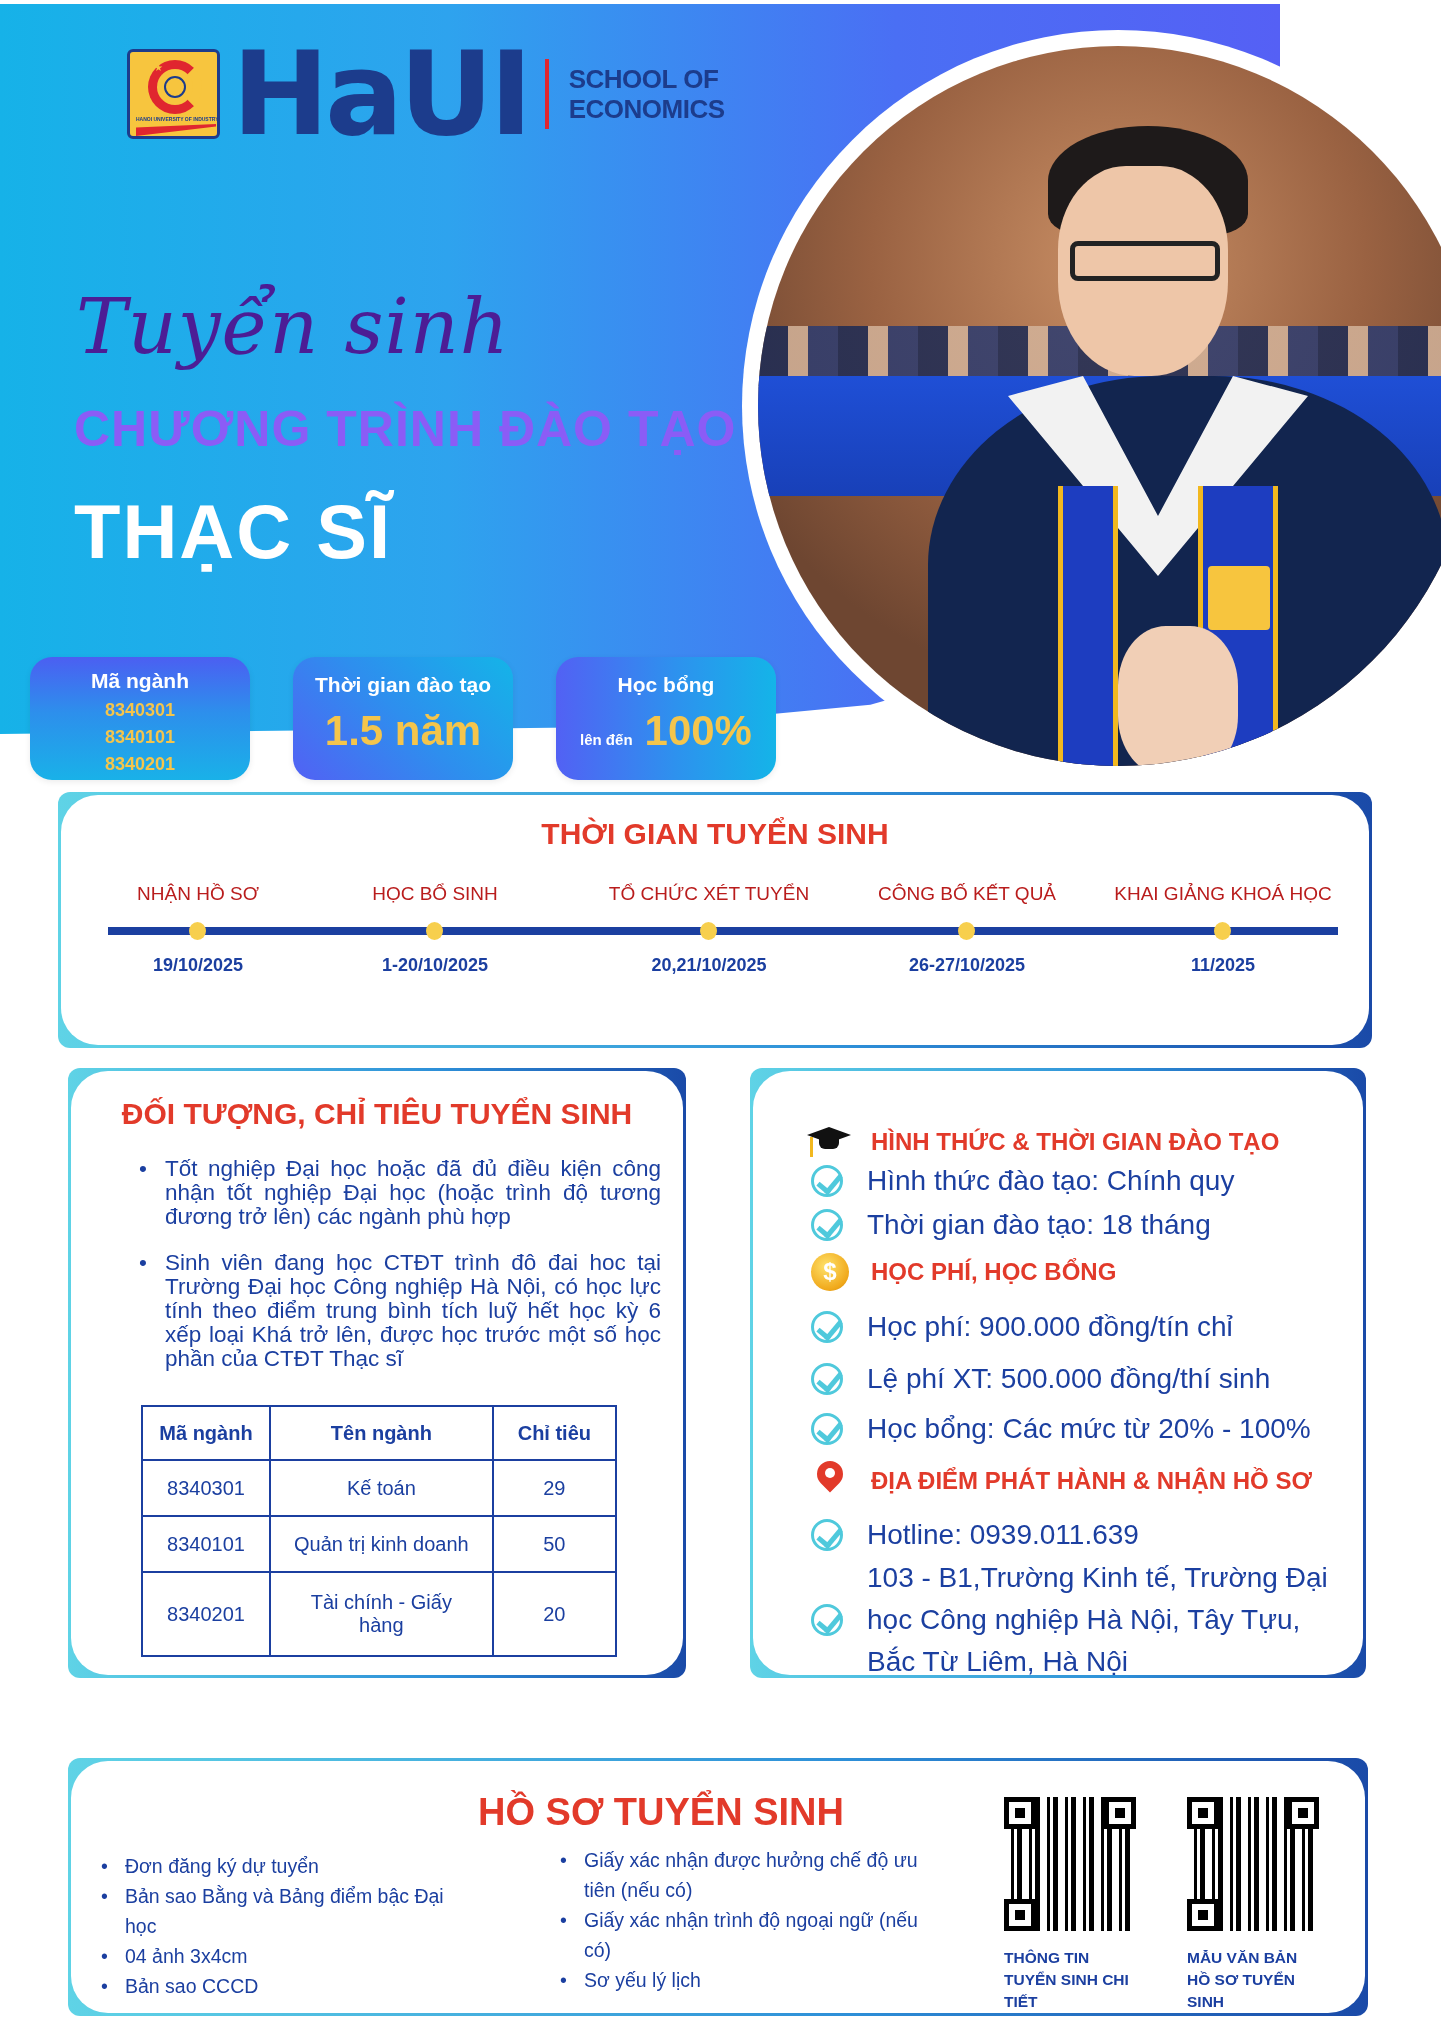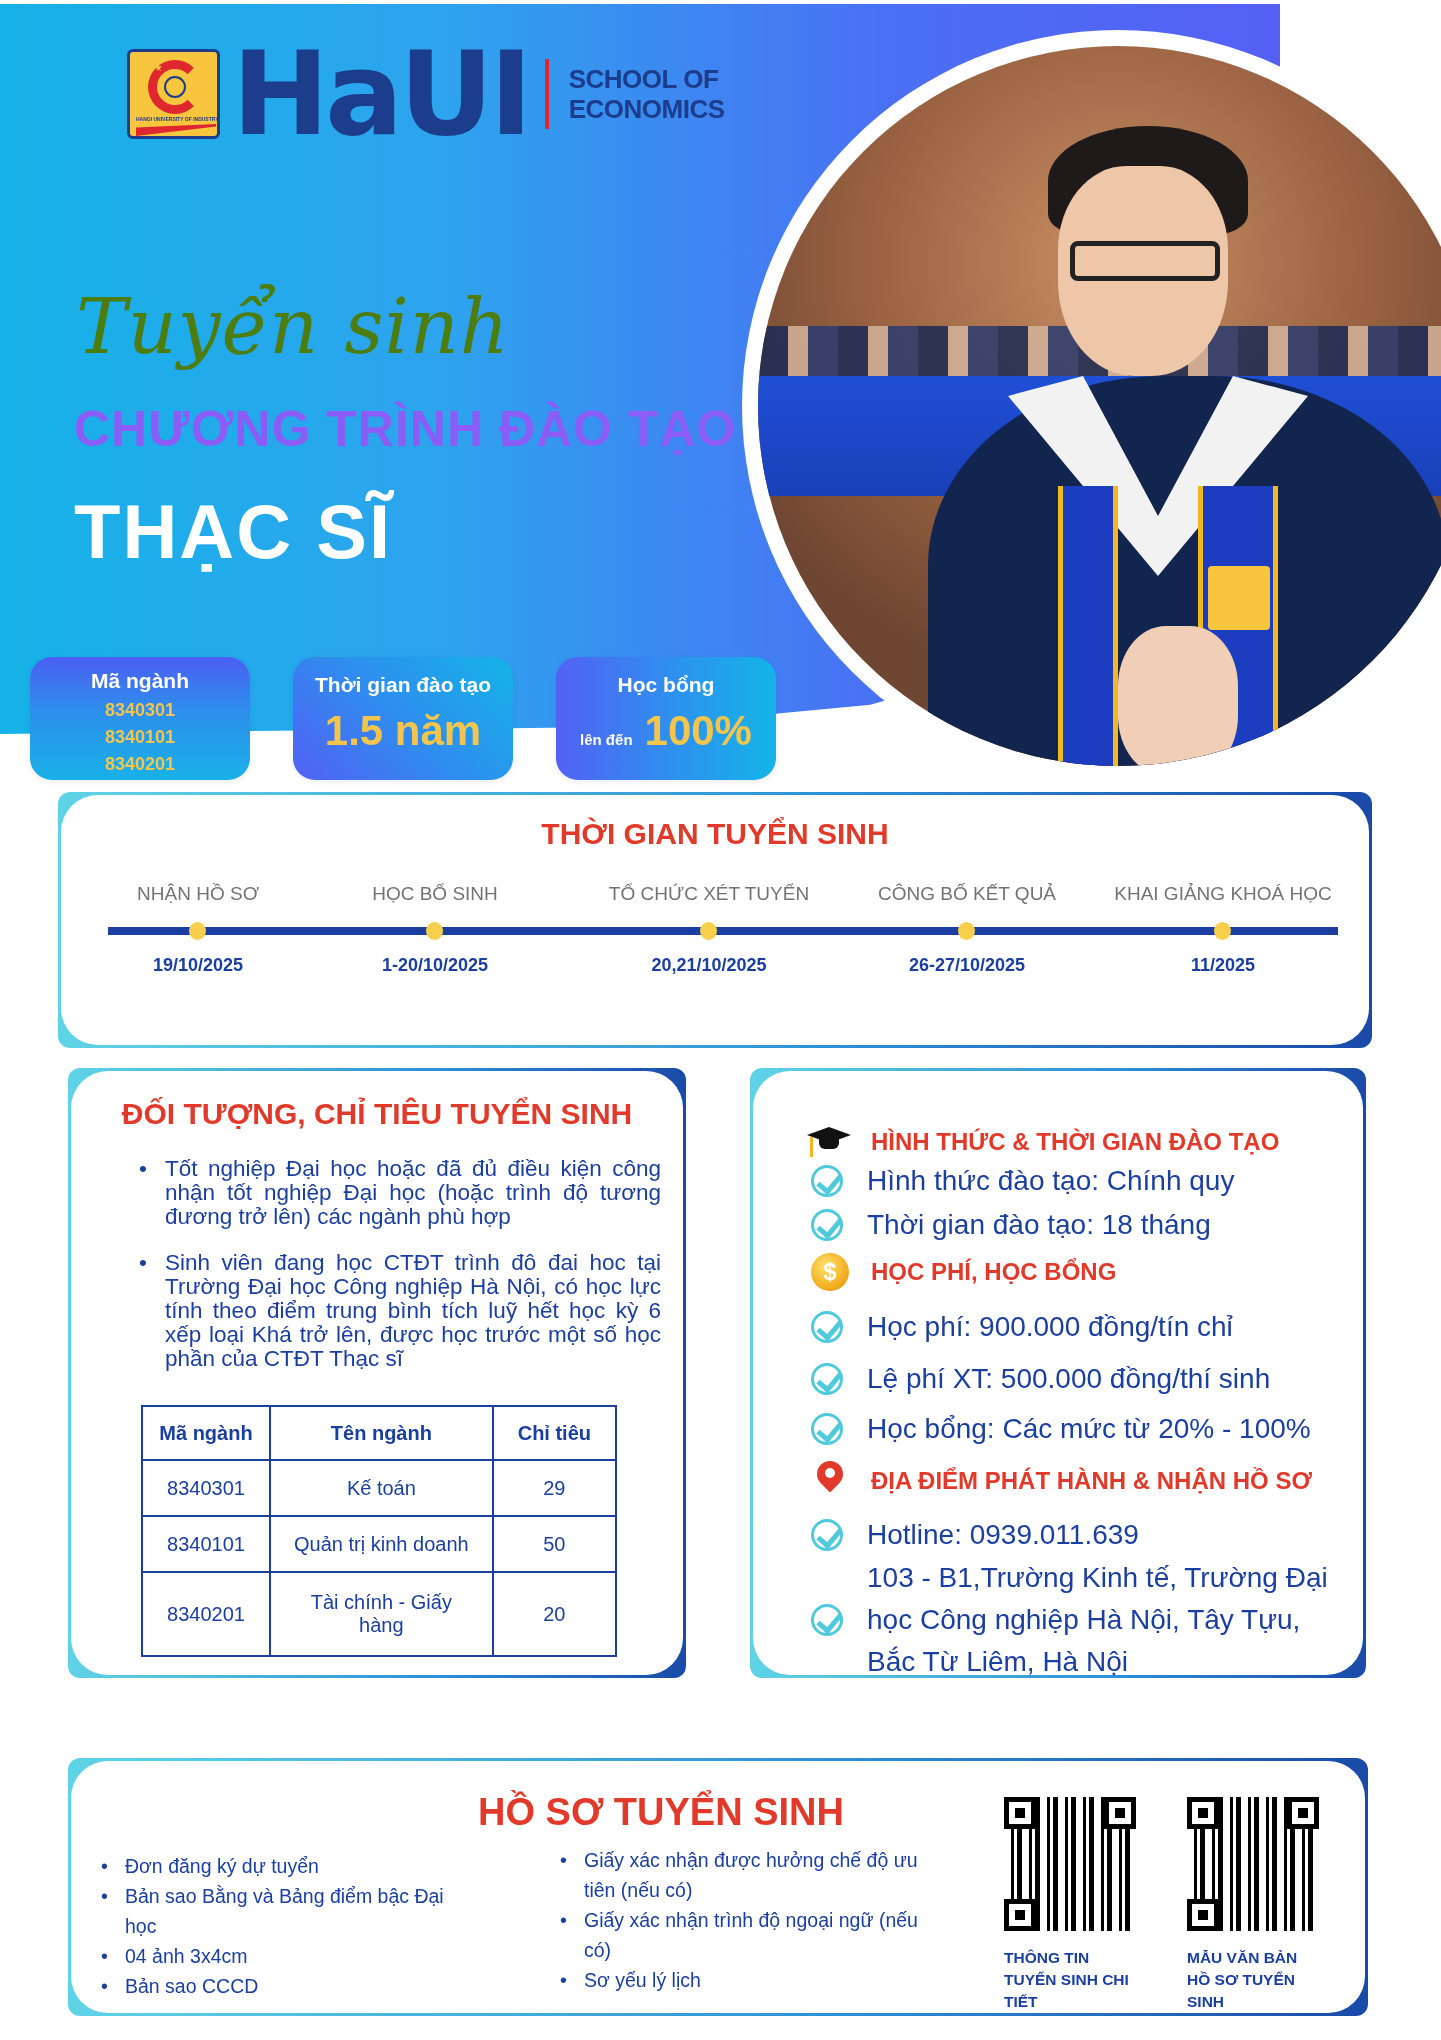--- a/index.html
+++ b/index.html
@@ -23,21 +23,21 @@
       border: 9px solid #e0262f; border-right-color: #f7c53e;
     }
     .logo-atom { position: absolute; left: 34px; top: 24px; width: 22px; height: 22px; border: 2px solid #1c3c8c; border-radius: 50%; }
     .logo-star { position: absolute; left: 24px; top: 10px; color: #f7c53e; font-size: 10px; }
     .logo-caption { position: absolute; left: 6px; top: 64px; font-size: 5px; font-weight: bold; color: #1c3c8c; white-space: nowrap; }
     .logo-swoosh { position: absolute; left: 6px; top: 72px; width: 80px; height: 12px; background: #e0262f; clip-path: polygon(0 30%, 100% 0, 100% 20%, 0 100%); }
     .logo-word { margin-left: 12px; font-size: 116px; font-weight: 900; color: #1c3c8c; letter-spacing: -4px; line-height: 92px; font-family: "DejaVu Sans", sans-serif; }
     .logo-divider { width: 4px; height: 70px; background: #e0262f; margin: 0 20px 0 16px; }
     .logo-school { font-size: 26px; font-weight: bold; color: #1c3c8c; line-height: 30px; letter-spacing: -0.5px; }
 
-    .hero-script { position: absolute; left: 76px; top: 282px; font-family: "DejaVu Serif", serif; font-style: italic; font-size: 76px; color: #4d7c0f; font-weight: normal; letter-spacing: 1px; }
+    .hero-script { position: absolute; left: 76px; top: 282px; font-family: "DejaVu Serif", serif; font-style: italic; font-size: 76px; color: #4c1d95; font-weight: normal; letter-spacing: 1px; }
     .hero-program { position: absolute; left: 74px; top: 400px; font-size: 50px; font-weight: bold; color: #8b5cf6; letter-spacing: 1px; }
     .hero-degree { position: absolute; left: 74px; top: 488px; font-size: 76px; font-weight: bold; color: #ffffff; letter-spacing: 2px; }
 
     .photo-ring { position: absolute; left: 742px; top: 30px; width: 752px; height: 752px; border-radius: 50%; background: #ffffff; }
     .photo {
       position: absolute; left: 758px; top: 46px; width: 720px; height: 720px; border-radius: 50%; overflow: hidden;
       background: radial-gradient(circle at 50% 30%, #c98f65 0%, #9a6242 40%, #6e4631 70%);
     }
     .photo .seats { position: absolute; left: 0; top: 330px; width: 100%; height: 120px; background: linear-gradient(180deg, #1f4fd6, #1840b8); }
     .photo .crowd { position: absolute; left: 0; top: 280px; width: 100%; height: 60px; background: repeating-linear-gradient(90deg, #1b2a55 0 30px, #d3b39a 30px 50px, #2b3b70 50px 80px); opacity: .85; }
@@ -72,21 +72,21 @@
       background: linear-gradient(90deg, #5fd3e6 0%, #2d8fd8 60%, #1a4aa8 100%);
     }
     .box-inner { width: 100%; height: 100%; border-radius: 37px; background: #ffffff; position: relative; }
     .section-title { color: #e23a2a; font-weight: bold; text-align: center; }
 
     
     .timeline-box { left: 58px; top: 792px; width: 1314px; height: 256px; }
     .timeline-title { position: absolute; top: 22px; left: 0; width: 100%; font-size: 30px; }
     .timeline-bar { position: absolute; left: 47px; top: 132px; width: 1230px; height: 8px; background: #1b3fa0; }
     .tl-step { position: absolute; width: 260px; margin-left: -130px; text-align: center; }
-    .tl-label { position: absolute; top: 88px; width: 100%; font-size: 19px; color: #737373; }
+    .tl-label { position: absolute; top: 88px; width: 100%; font-size: 19px; color: #b91c1c; }
     .tl-dot { position: absolute; top: 127px; left: 121px; width: 17px; height: 18px; border-radius: 50%; background: #f7cf4d; }
     .tl-date { position: absolute; top: 160px; width: 100%; font-size: 18px; font-weight: bold; color: #1b3fa0; }
 
     
     .target-box { left: 68px; top: 1068px; width: 618px; height: 610px; }
     .target-title { position: absolute; top: 26px; left: 0; width: 100%; font-size: 30px; }
     .target-list { position: absolute; left: 68px; top: 86px; width: 522px; list-style: none; }
     .target-list li { position: relative; padding-left: 26px; font-size: 22.5px; line-height: 24px; color: #1b3fa0; text-align: justify; margin-bottom: 22px; }
     .target-list li::before { content: "•"; position: absolute; left: 0; top: 0; }
     .quota-table { position: absolute; left: 70px; top: 334px; width: 476px; border-collapse: collapse; color: #1b3fa0; }

